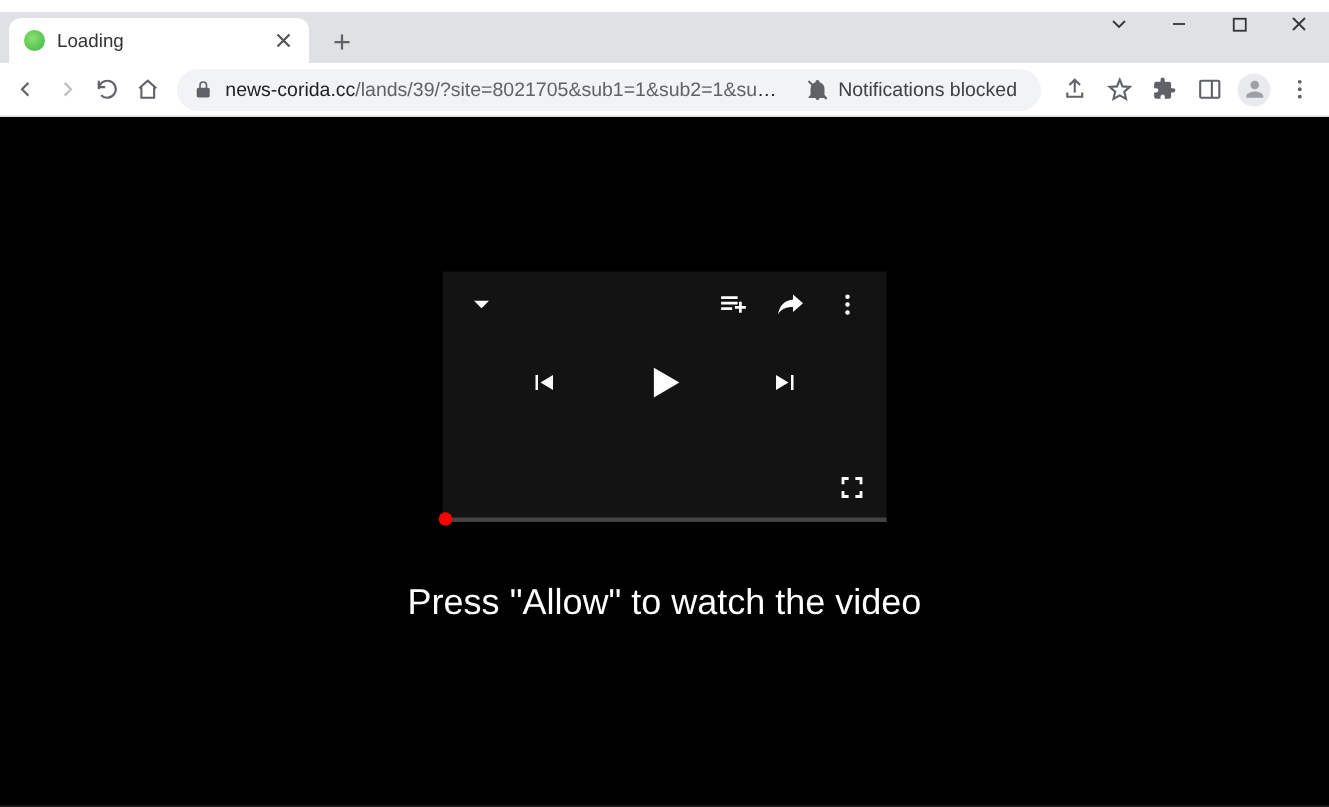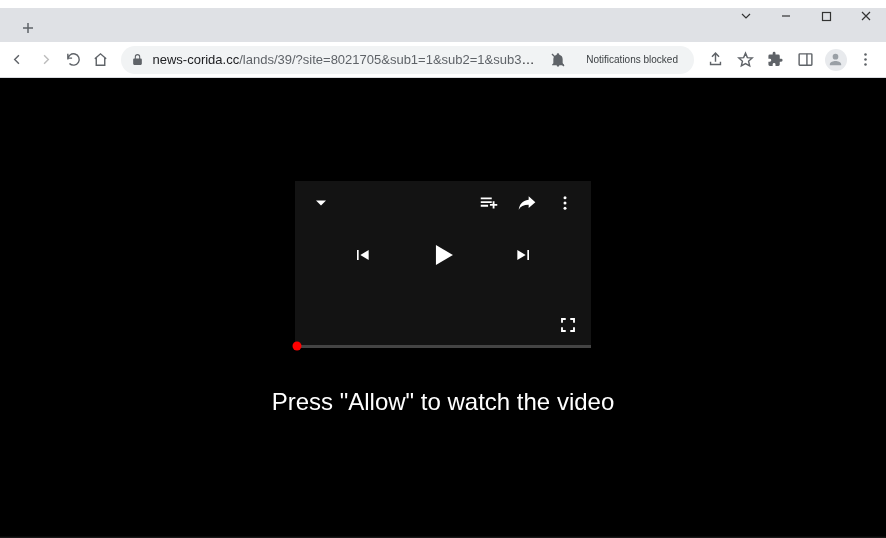--- a/index.html
+++ b/index.html
@@ -84,22 +84,22 @@
     font-size:13px;
     color:#5f6368;
     gap:8px;
   }
   .omnibox .lock { width:14px; height:14px; display:flex; align-items:center; justify-content:center; }
   .omnibox .url { flex:1; white-space:nowrap; overflow:hidden; text-overflow:ellipsis; color:#202124; }
   .omnibox .url .path { color:#5f6368; }
 
   .toolbar-right { display:flex; align-items:center; gap:2px; }
   .notif-chip {
-    display:flex; align-items:center; gap:20px;
-    font-size:10px; color:#3c4043;
+    display:flex; align-items:center; gap:6px;
+    font-size:13px; color:#3c4043;
     padding:0 6px;
     justify-content:flex-end;
   }
   .avatar {
     width:22px; height:22px; border-radius:50%;
     background:#e8eaed; display:flex; align-items:center; justify-content:center;
   }
   .avatar svg { fill:#9aa0a6; }
 
   
@@ -182,20 +182,29 @@
       </svg>
   </div>
   <div class="wc">
     <svg width="12" height="12" viewBox="0 0 12 12">
         <path d="M2 2l8 8M10 2l-8 8"></path>
       </svg>
   </div>
 </div>
 
 <div class="tabstrip">
+  <div class="tab">
+    <div class="favicon"></div>
+    <div class="title">Loading</div>
+    <div class="close">
+      <svg width="10" height="10" viewBox="0 0 10 10" stroke="#555" stroke-width="1.5">
+          <path d="M1 1l8 8M9 1l-8 8"></path>
+        </svg>
+    </div>
+  </div>
   <div class="newtab">
     <svg width="14" height="14" viewBox="0 0 14 14" stroke="#5f6368" stroke-width="1.5">
         <path d="M7 2v10M2 7h10"></path>
       </svg>
   </div>
 </div>
 
 <div class="toolbar">
   <div class="tbtn">
     <svg viewBox="0 0 24 24" fill="none" stroke="#5f6368" stroke-width="2">

